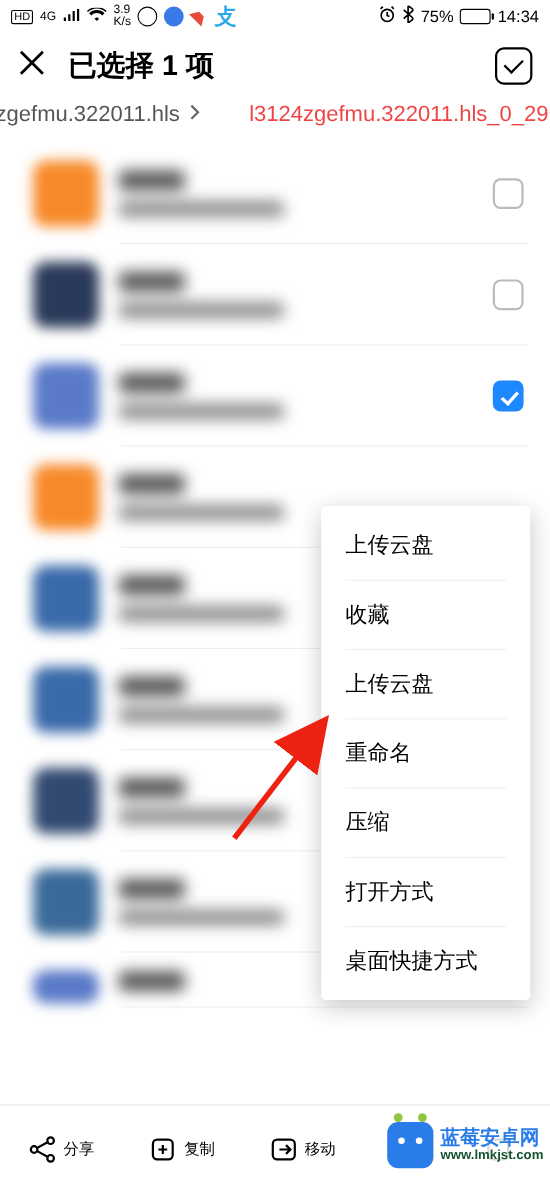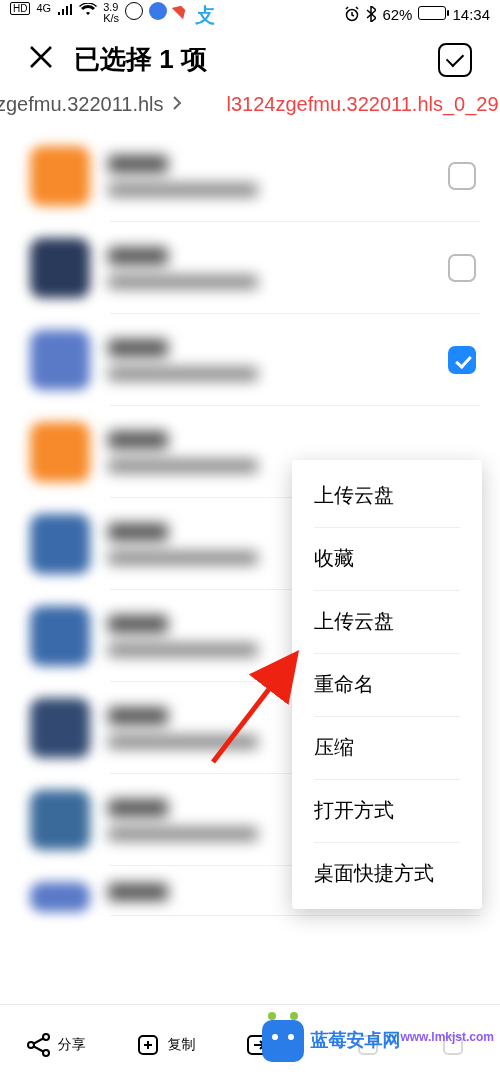--- a/index.html
+++ b/index.html
@@ -1,30 +1,30 @@
 <!DOCTYPE html>
 <html><head>
 <meta charset="utf-8">
 <style>
   * { box-sizing: border-box; margin: 0; padding: 0; }
   html, body { width: 500px; height: 1084px; font-family: -apple-system, "Helvetica Neue", Arial, sans-serif; background: #fff; color: #000; overflow: hidden; position: relative; }
   
   .status-bar { height: 30px; display: flex; justify-content: space-between; align-items: center; padding: 0 10px; font-size: 15px; font-weight: 500; }
-  .status-left, .status-right { display: flex; align-items: flex-start; gap: 6px; }
+  .status-left, .status-right { display: flex; align-items: center; gap: 6px; }
   .sb-speed { font-size: 11px; line-height: 1; }
   .sb-speed .num { display:block; }
   .sb-speed .unit { display:block; }
   .sb-hd { border:1px solid #000; font-size:10px; padding:0 2px; border-radius:2px; }
   .sb-4g { font-size:11px; font-weight:400;}
   .sb-batt { display:inline-flex; align-items:center; }
   .batt-shell { width:28px; height:14px; border:1.5px solid #000; border-radius:3px; position:relative; }
   .batt-shell::after { content:""; position:absolute; right:-4px; top:3px; width:2.5px; height:6px; background:#000; border-radius:1px;}
   .batt-fill { height:100%; width:75%; background:#000; }
   
-  .header { display:flex; align-items:center; padding: 12px 28px 10px; gap: 20px; }
+  .header { display:flex; align-items:center; padding: 12px 16px 10px; gap: 20px; }
   .close-x { font-size: 30px; line-height:1; }
   .title { font-size: 26px; font-weight:600; flex:1;}
   .select-all-box { width:34px; height:34px; border:2.5px solid #000; border-radius:8px; display:flex; align-items:center; justify-content:center; position:relative;}
   .select-all-box::after{content:""; position:absolute; width:14px; height:8px; border-left:2.5px solid #000; border-bottom:2.5px solid #000; transform:rotate(-45deg); top:8px;}
   
   .breadcrumb { display:flex; align-items:flex-start; gap:8px; padding: 6px 0 14px; font-size:20px; overflow:hidden; white-space:nowrap;}
   .bc-prev { color:#555; margin-left:-4px;}
   .bc-chevron { color:#555; }
   .bc-curr { color:#ef4444; font-weight:500;margin-left:37px;}
   
@@ -56,23 +56,23 @@
   .bb-icon { width:30px; height:30px; display:flex; align-items:center; justify-content:center;}
   .bb-icon svg { stroke:#000; fill:none; stroke-width:2;}
   
   .watermark { position:absolute; right:6px; bottom:22px; display:flex; align-items:center; gap:6px; z-index:30;}
   .wm-icon { width:42px; height:42px; background:#2a7de8; border-radius:10px; position:relative;}
   .wm-icon::before{content:""; position:absolute; top:-8px; left:6px; width:8px; height:8px; background:#8ec63f; border-radius:50%;}
   .wm-icon::after{content:""; position:absolute; top:-8px; right:6px; width:8px; height:8px; background:#8ec63f; border-radius:50%;}
   .wm-face{position:absolute; top:12px; left:8px; right:8px; height:18px;}
   .wm-face::before,.wm-face::after{content:"";position:absolute;width:6px;height:6px;background:#fff;border-radius:50%;top:2px;}
   .wm-face::before{left:2px;} .wm-face::after{right:2px;}
-  .wm-text { display:flex; line-height:1.1;}
+  .wm-text { display:flex; flex-direction:column; line-height:1.1;}
   .wm-cn { color:#2a7de8; font-size:18px; font-weight:700;}
-  .wm-url { color:#8b5cf6; font-size:12px; font-weight:600;}
+  .wm-url { color:#14532d; font-size:12px; font-weight:600;}
 </style>
 </head>
 <body>
 
 <div class="status-bar">
   <div class="status-left">
     <span class="sb-hd">HD</span>
     <span class="sb-4g">4G</span>
     <span>
       <svg width="16" height="12" viewBox="0 0 16 12">
@@ -98,21 +98,21 @@
       <svg width="16" height="16" viewBox="0 0 16 16">
           <circle cx="8" cy="9" r="5.5" fill="none" stroke="#000" stroke-width="1.5"></circle>
           <path d="M8 6v3l2 1M2 3l2-2M14 3l-2-2" stroke="#000" stroke-width="1.5" fill="none"></path>
         </svg>
     </span>
     <span>
       <svg width="10" height="16" viewBox="0 0 10 16">
           <path d="M5 0v16l5-4-9-8M1 12l9-8-5-4" stroke="#000" stroke-width="1.5" fill="none"></path>
         </svg>
     </span>
-    <span>62%</span>
+    <span>75%</span>
     <span class="sb-batt">
         <span class="batt-shell"><span class="batt-fill"></span></span>
       </span>
     <span>14:34</span>
   </div>
 </div>
 
 <div class="header">
   <div class="close-x">
     <svg width="26" height="26" viewBox="0 0 26 26">

